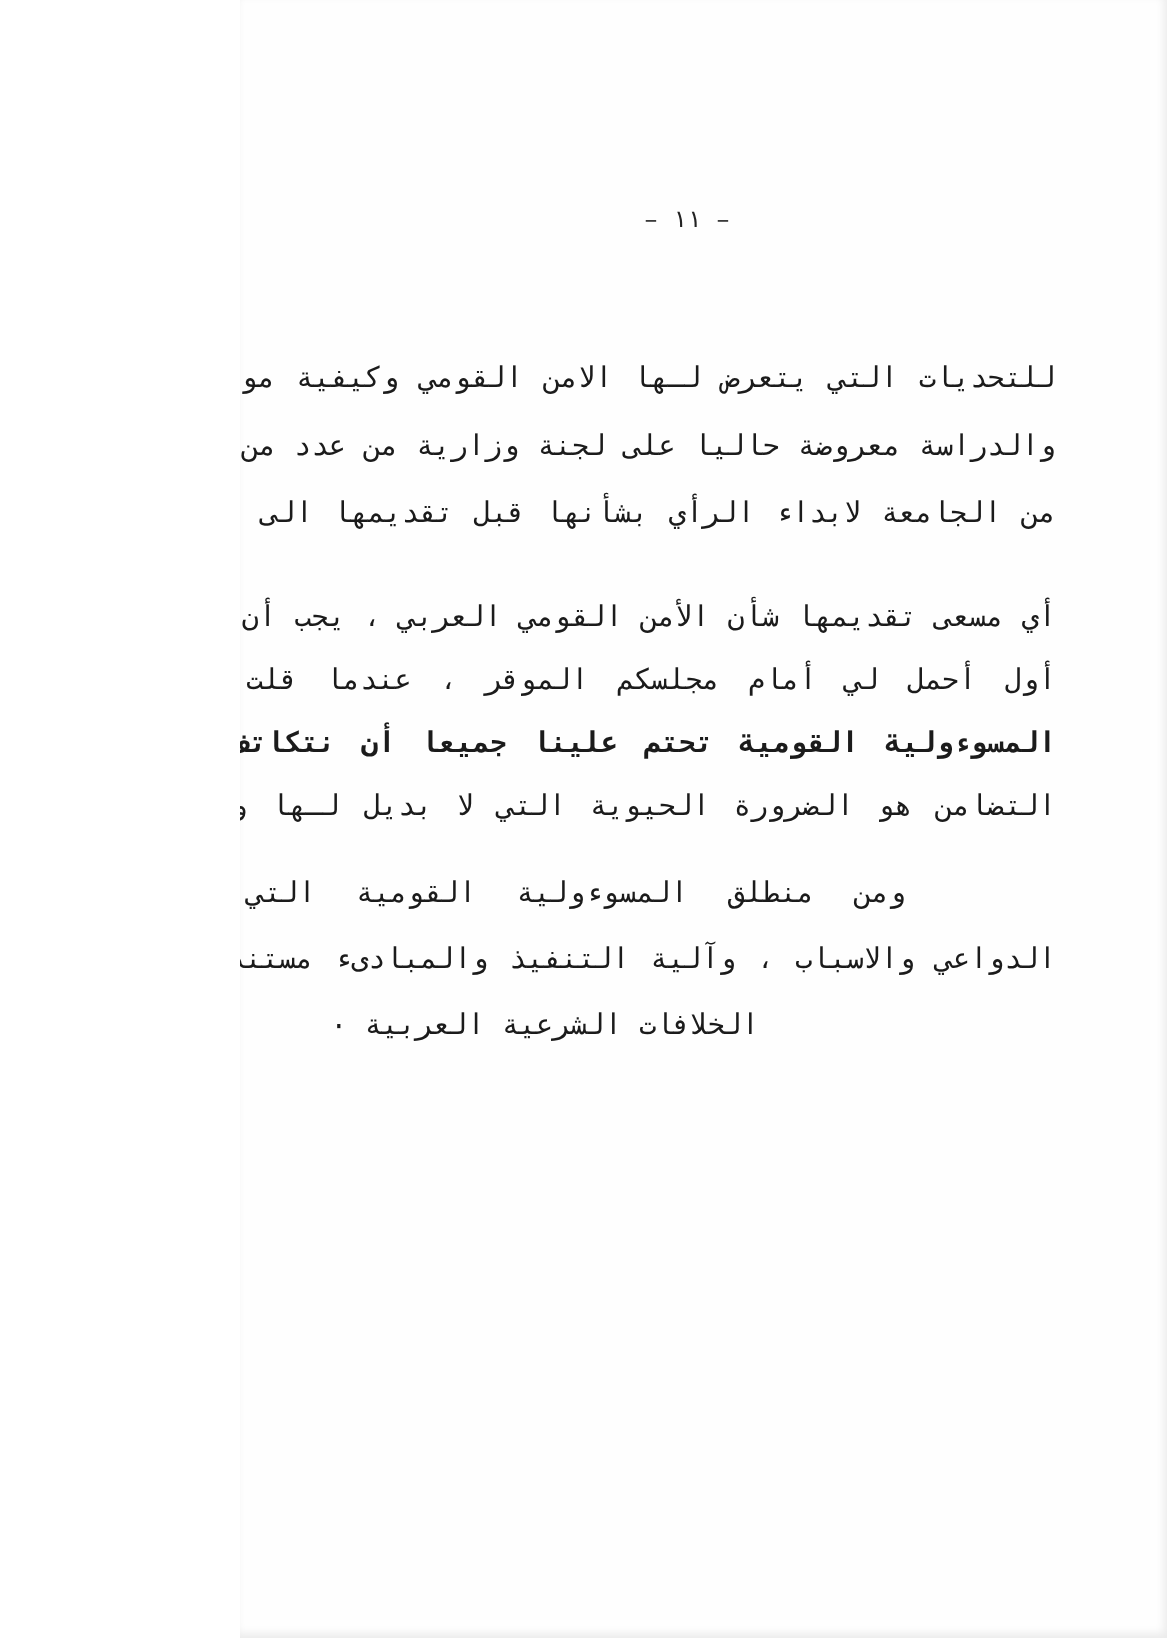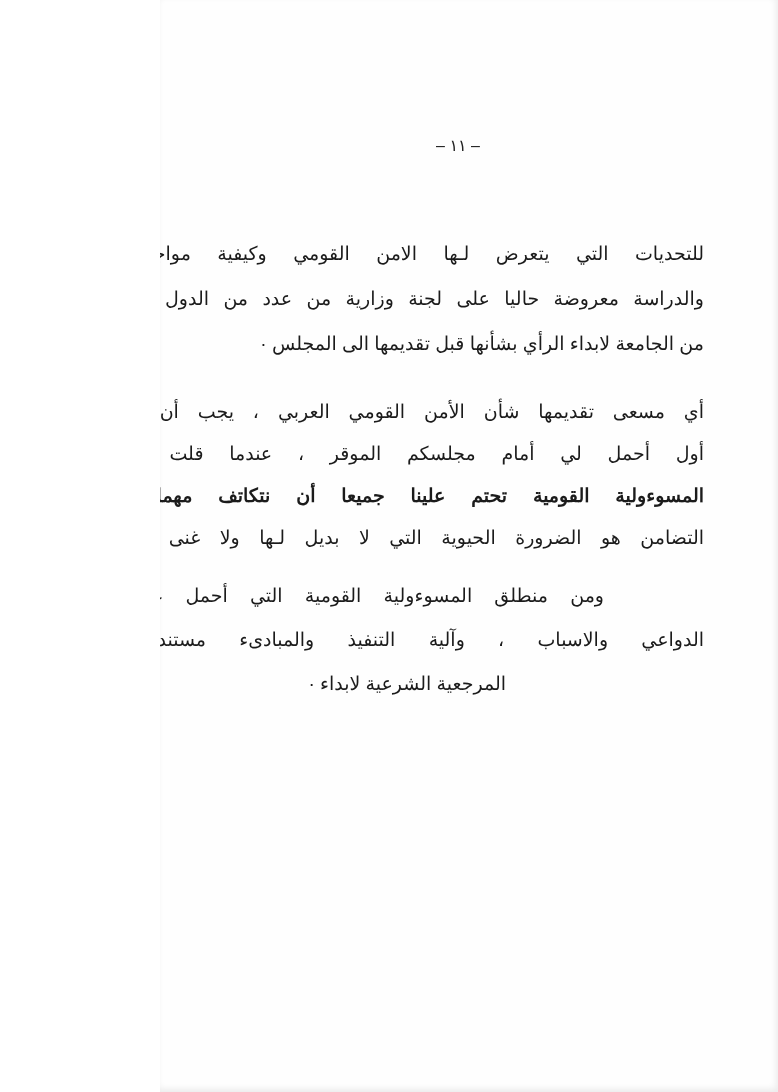--- a/index.html
+++ b/index.html
@@ -7,21 +7,21 @@
     padding: 0;
     background: #ffffff;
   }
   .page {
     position: relative;
     width: 618px;
     height: 1092px;
     background: #fefefe;
     overflow: hidden;
     direction: rtl;
-    font-family: Liberation Sans, sans-serif;
+    font-family: Liberation Mono, monospace;
     color: #1b1b1b;
     box-shadow: inset -2px -3px 6px rgba(0,0,0,0.08);
   }
   .pageno {
     position: absolute;
     top: 136px;
     left: 0;
     right: 22px;
     text-align: center;
     font-size: 16px;
@@ -73,17 +73,17 @@
     <div class="para p2">
       <div class="line">أي مسعى تقديمها شأن الأمن القومي العربي ، يجب أن ينطلق</div>
       <div class="line"><span>أول أحمل لي أمام مجلسكم الموقر ، عندما قلت " </span><span class="b">ان</span></div>
       <div class="line b">المسوءولية القومية تحتم علينا جميعا أن نتكاتف مهما كانت</div>
       <div class="line">التضامن هو الضرورة الحيوية التي لا بديل لـها ولا غنى عنها ،</div>
     </div>
 
     <div class="para p3">
       <div class="line indent">ومن منطلق المسوءولية القومية التي أحمل عبئهـا ،</div>
       <div class="line">الدواعي والاسباب ، وآلية التنفيذ والمبادىء مستندا الى</div>
-      <div class="line lastline p3last">المرجعية الشرعية لابداء ·</div>
+      <div class="line lastline p3last">الخلافات الشرعية العربية ·</div>
     </div>
 
   </div>
 </div>
 
 </body></html>

